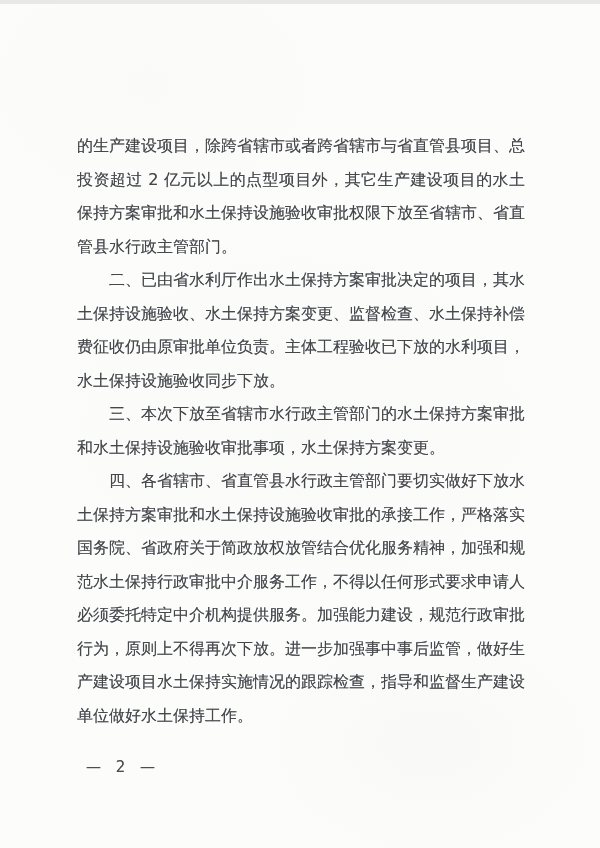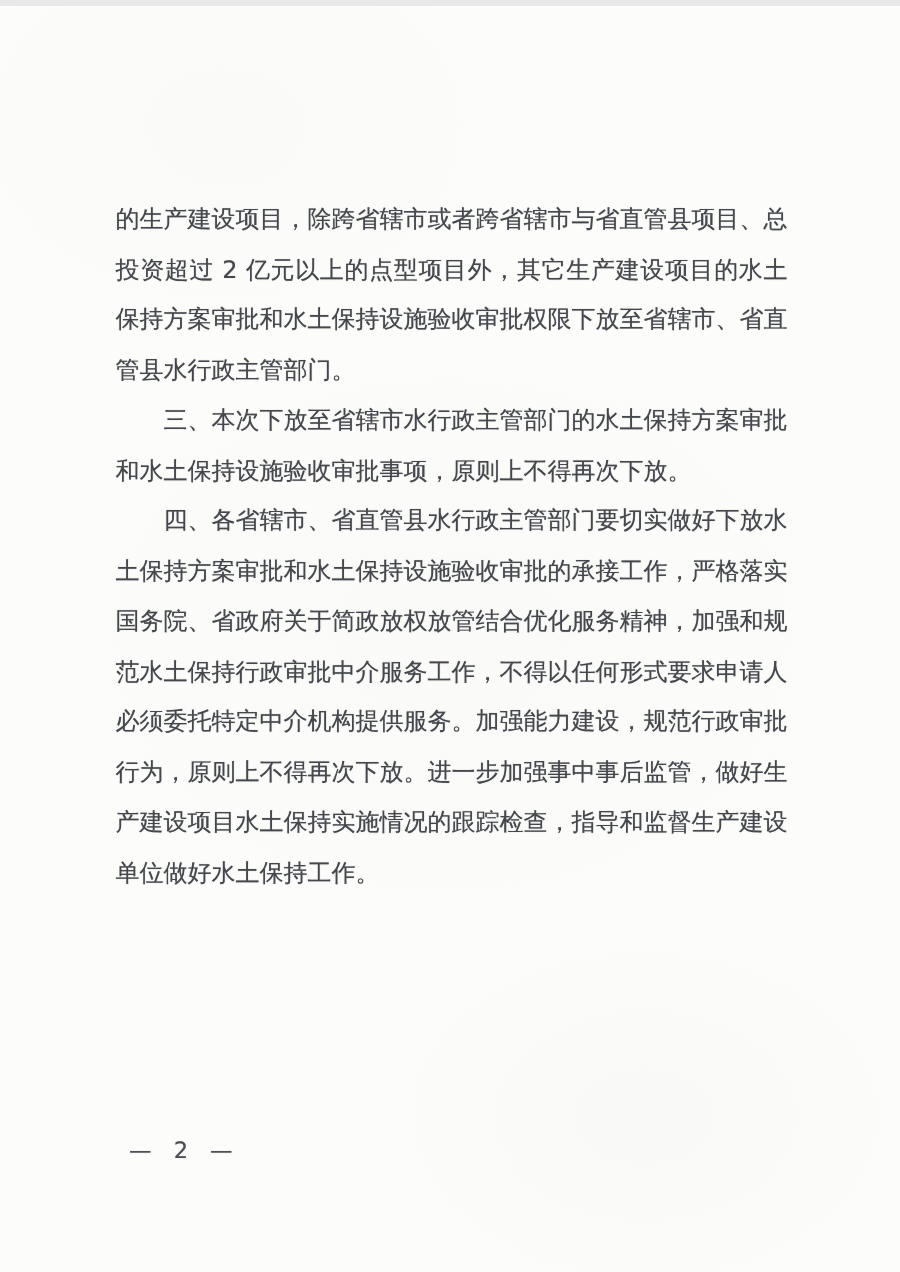--- a/index.html
+++ b/index.html
@@ -50,18 +50,19 @@
     color: #4a4d52;
     text-shadow: 0 0 0.6px rgba(68,71,76,0.5);
   }
 </style>
 </head>
 <body>
 
 <div class="page">
   <div class="body-text">
     <p class="para-continuation">的生产建设项目，除跨省辖市或者跨省辖市与省直管县项目、总投资超过 2 亿元以上的点型项目外，其它生产建设项目的水土保持方案审批和水土保持设施验收审批权限下放至省辖市、省直管县水行政主管部门。</p>
-    <p class="para-indent">三、本次下放至省辖市水行政主管部门的水土保持方案审批和水土保持设施验收审批事项，原则上不得再次下放。</p>
+    <p class="para-indent">二、已由省水利厅作出水土保持方案审批决定的项目，其水土保持设施验收、水土保持方案变更、监督检查、水土保持补偿费征收仍由原审批单位负责。主体工程验收已下放的水利项目，水土保持设施验收同步下放。</p>
+    <p class="para-indent">三、本次下放至省辖市水行政主管部门的水土保持方案审批和水土保持设施验收审批事项，水土保持方案变更。</p>
     <p class="para-indent">四、各省辖市、省直管县水行政主管部门要切实做好下放水土保持方案审批和水土保持设施验收审批的承接工作，严格落实国务院、省政府关于简政放权放管结合优化服务精神，加强和规范水土保持行政审批中介服务工作，不得以任何形式要求申请人必须委托特定中介机构提供服务。加强能力建设，规范行政审批行为，原则上不得再次下放。进一步加强事中事后监管，做好生产建设项目水土保持实施情况的跟踪检查，指导和监督生产建设单位做好水土保持工作。</p>
   </div>
 
   <div class="page-number">— 2 —</div>
 </div>
 
 </body></html>

